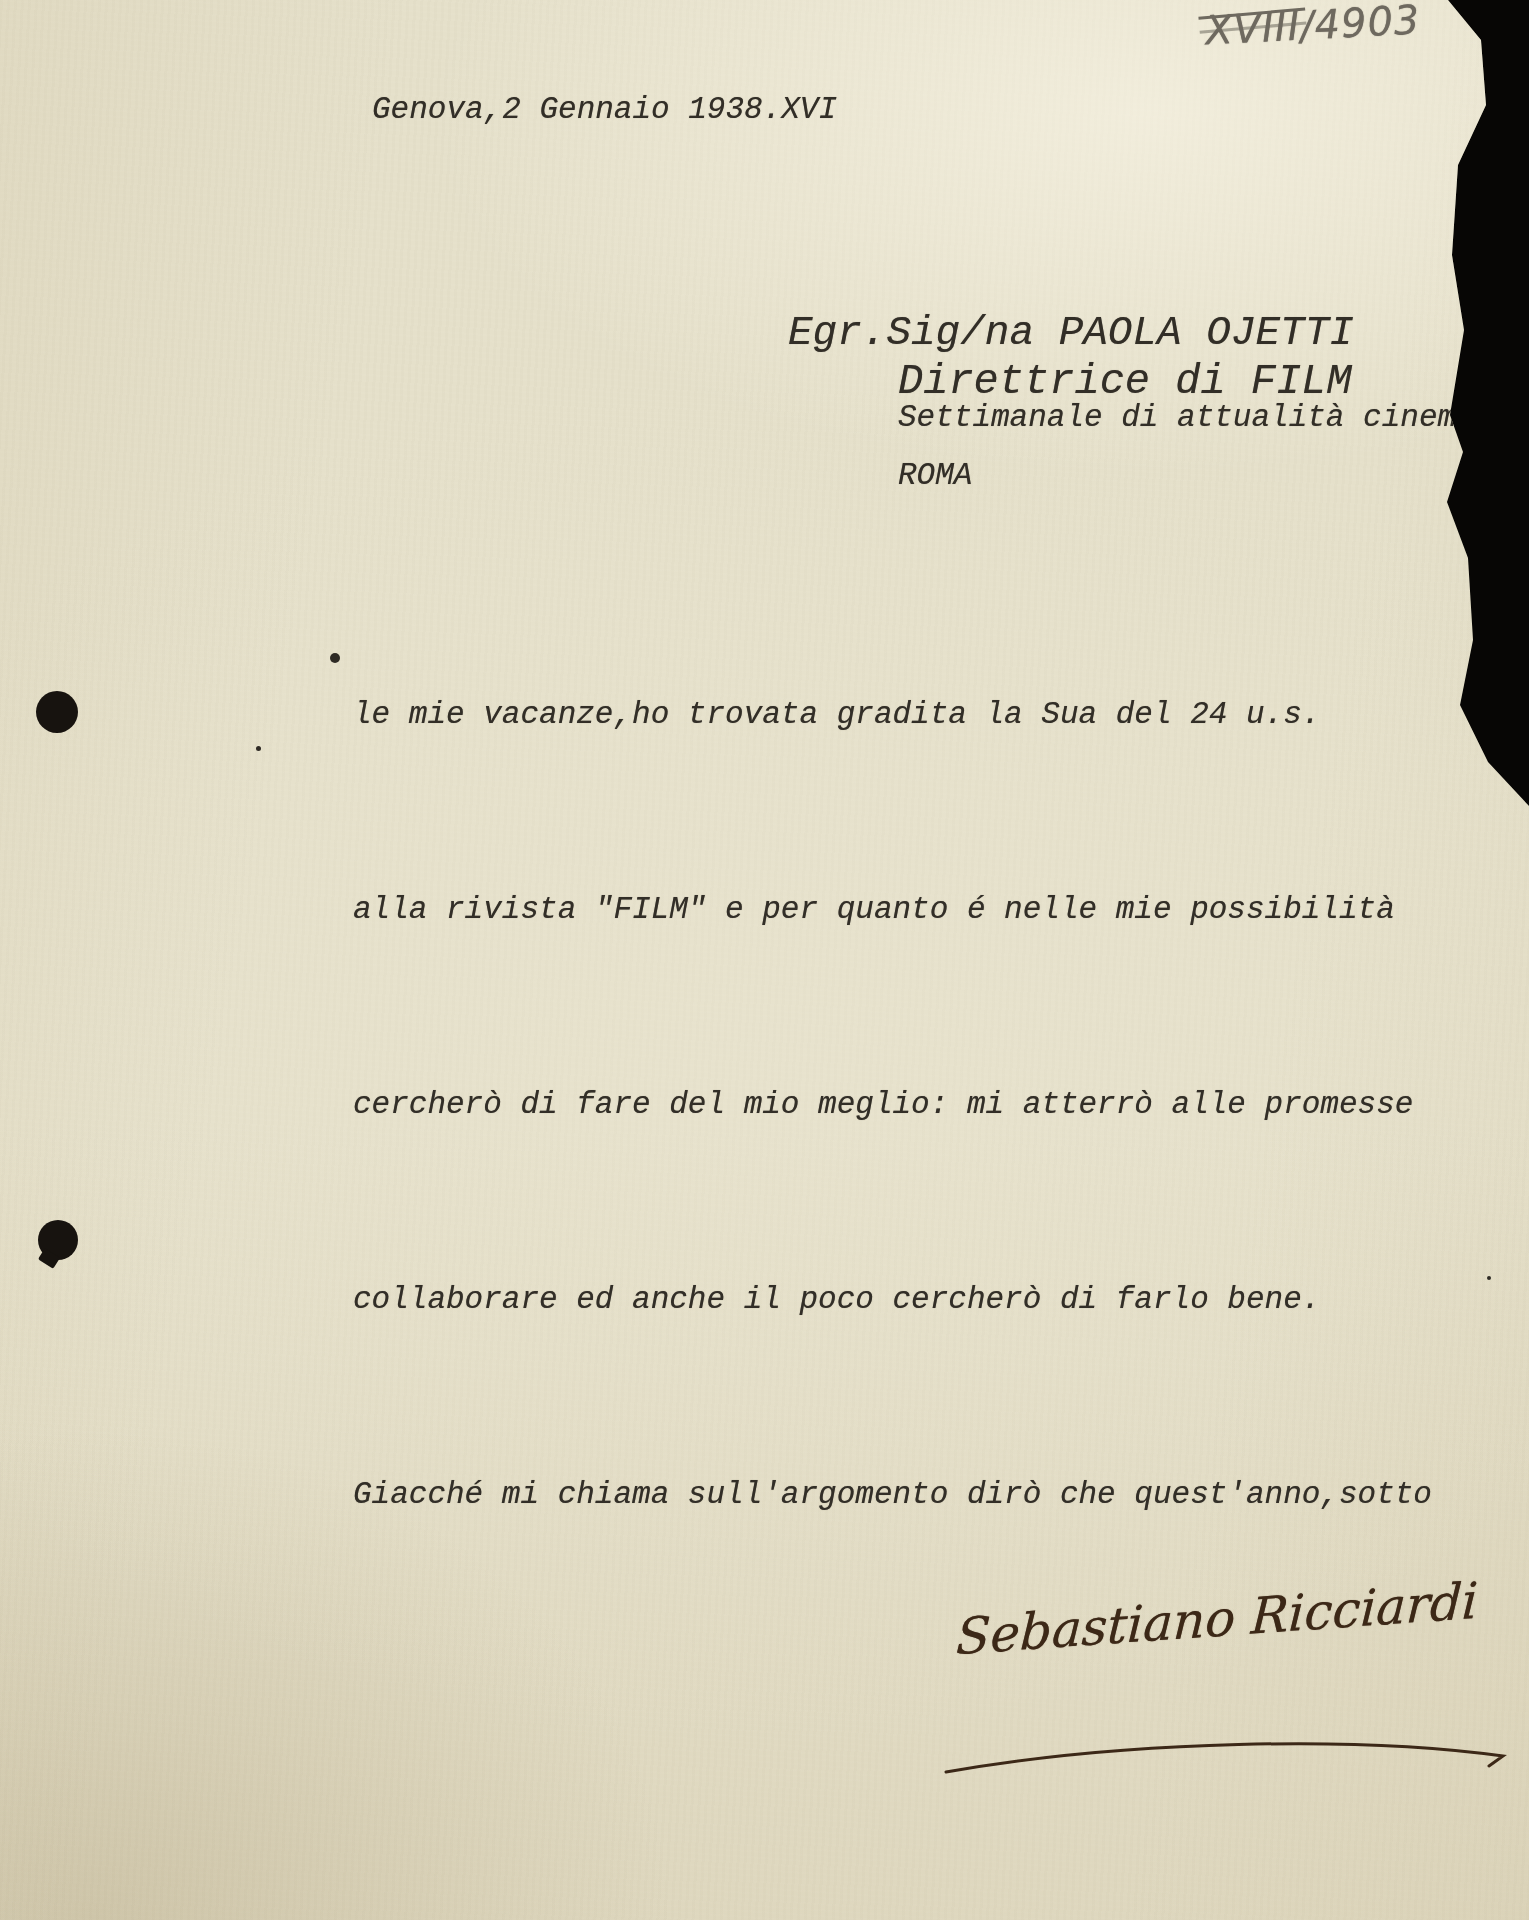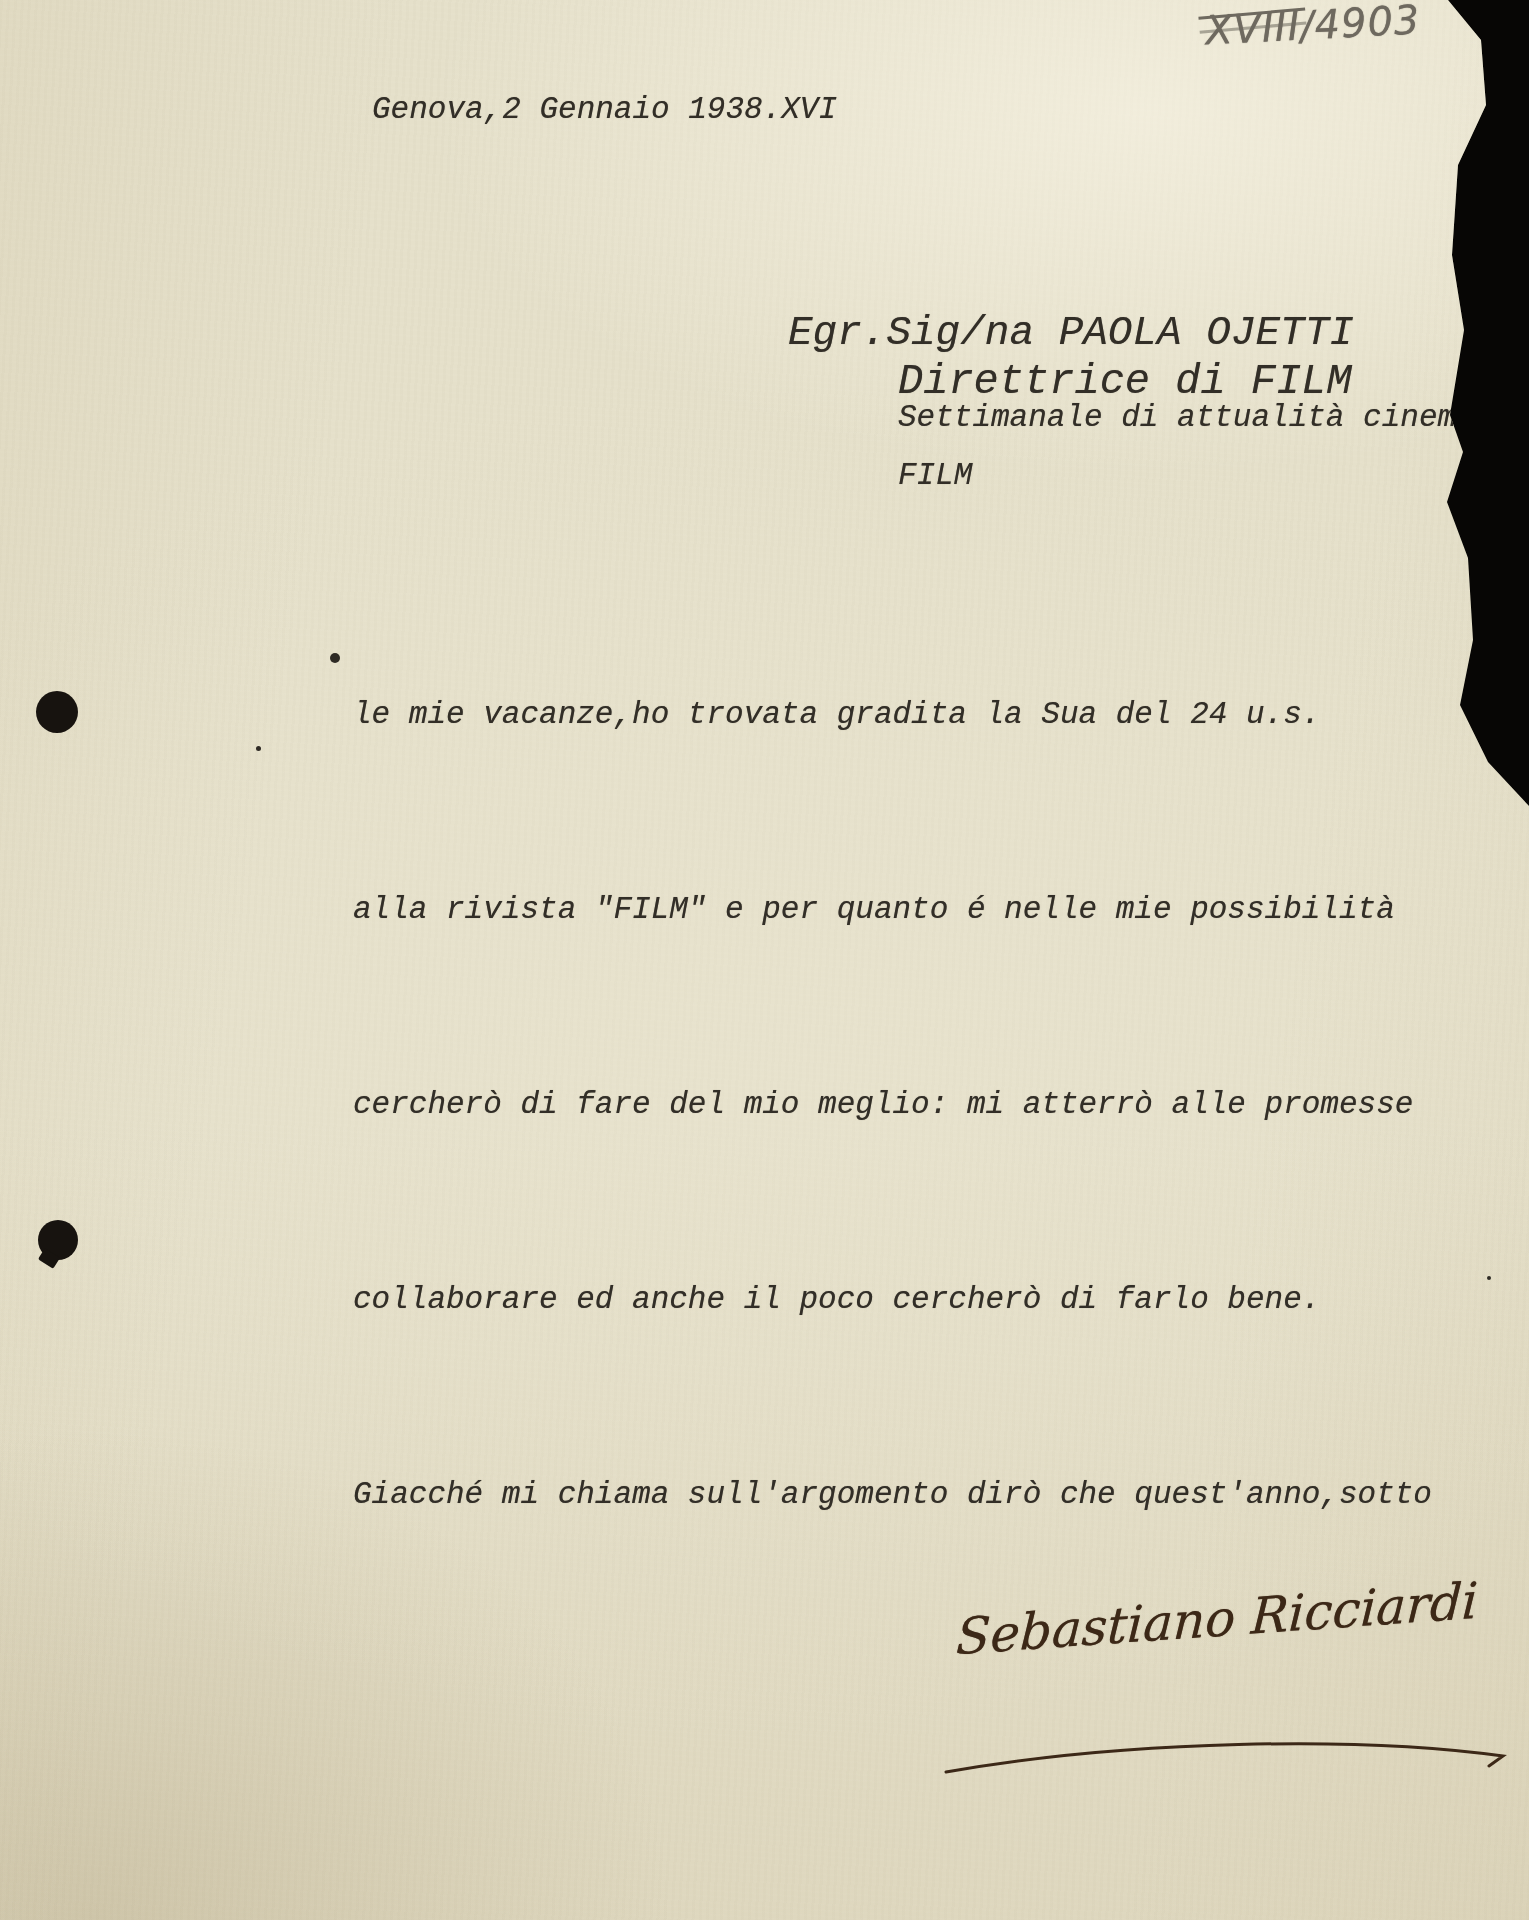--- a/index.html
+++ b/index.html
@@ -74,21 +74,21 @@
 <div id="stage">
   <div id="paper">
 
 
     <div class="annotation"><span class="roman">XVIII</span><span>/4903</span></div>
 
     <div class="typed dateline">Genova,2 Gennaio 1938.XVI</div>
     <div class="typed addr1">Egr.Sig/na PAOLA OJETTI</div>
     <div class="typed addr2">Direttrice di FILM</div>
     <div class="typed addr3">Settimanale di attualità cinemat.</div>
-    <div class="typed addr4">FILM</div>
+    <div class="typed addr4">ROMA</div>
 
     <div class="typed body-block">
       <div class="tline">le mie vacanze,ho trovata gradita la Sua del 24 u.s.</div>
       <div class="tline">alla rivista "FILM" e per quanto é nelle mie possibilità</div>
       <div class="tline">cercherò di fare del mio meglio: mi atterrò alle promesse</div>
       <div class="tline">collaborare ed anche il poco cercherò di farlo bene.</div>
       <div class="tline">Giacché mi chiama sull'argomento dirò che quest'anno,sotto</div>
       
       
       

